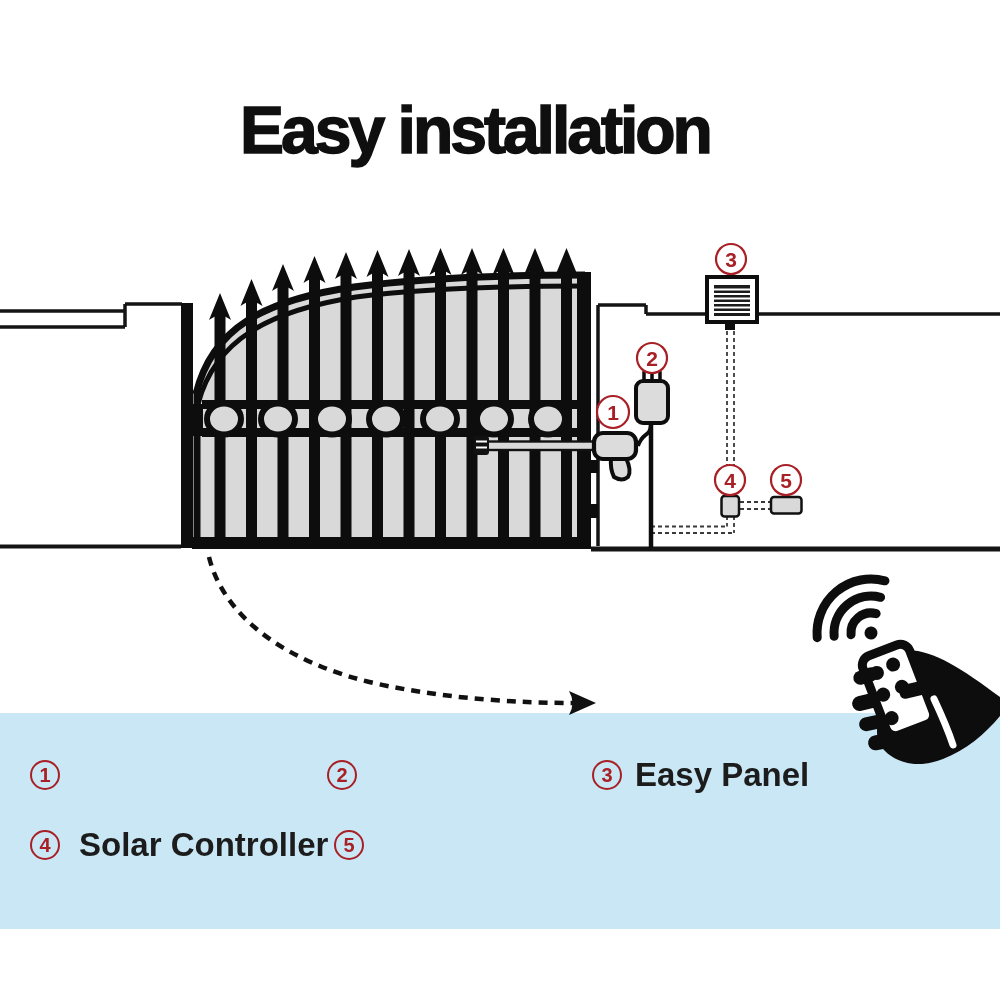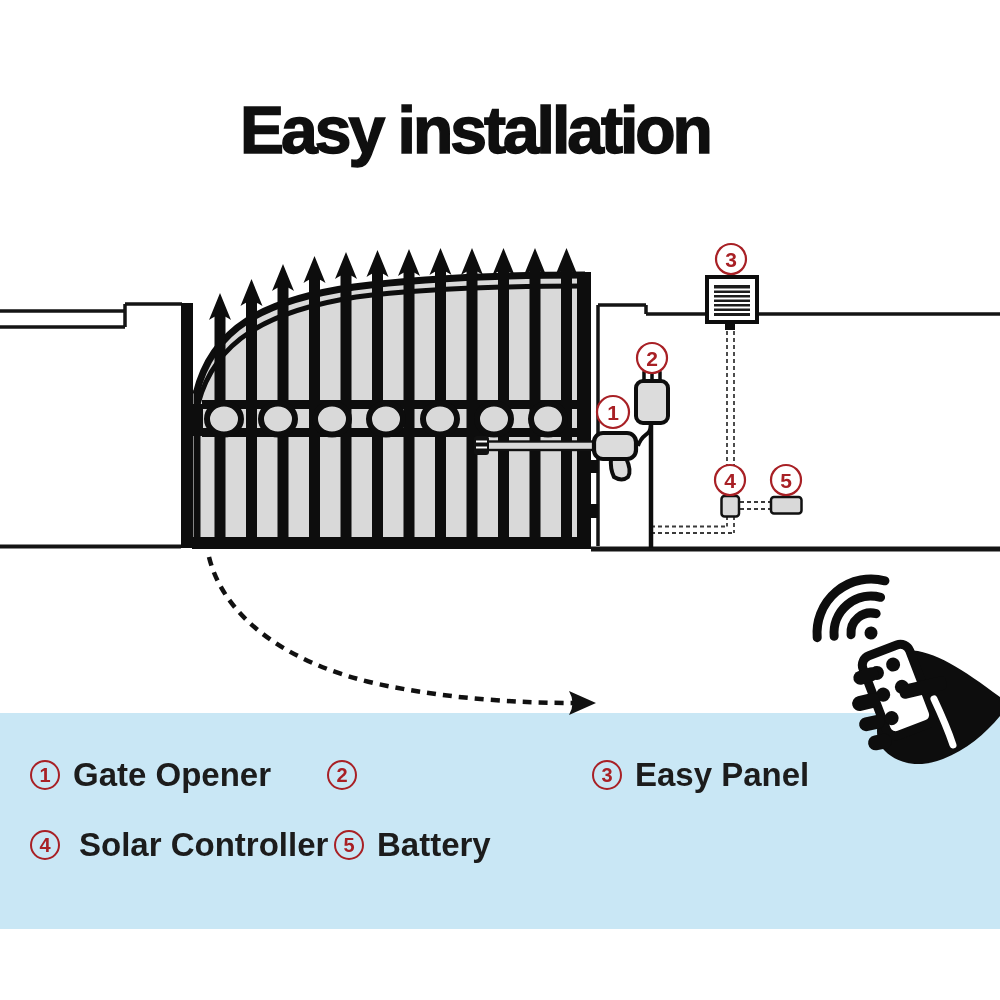--- a/index.html
+++ b/index.html
@@ -208,31 +208,29 @@
           </g>
         <g transform="translate(880,742) rotate(-10)">
             <rect x="-12" y="-7.5" width="24" height="15" rx="7.5"></rect>
           </g>
       </g>
     </g>
   </svg>
 
   <div class="legend-item li1">
     <span class="num">1</span>
-    <span class="lbl">Gate Opener</span>
   </div>
   <div class="legend-item li2">
     <span class="num">2</span>
   </div>
   <div class="legend-item li3">
     <span class="num">3</span>
     <span class="lbl">Easy Panel</span>
   </div>
   <div class="legend-item li4">
     <span class="num">4</span>
     <span class="lbl">Solar Controller</span>
   </div>
   <div class="legend-item li5">
     <span class="num">5</span>
-    <span class="lbl">Battery</span>
   </div>
 
 </div>
 
 </body></html>

